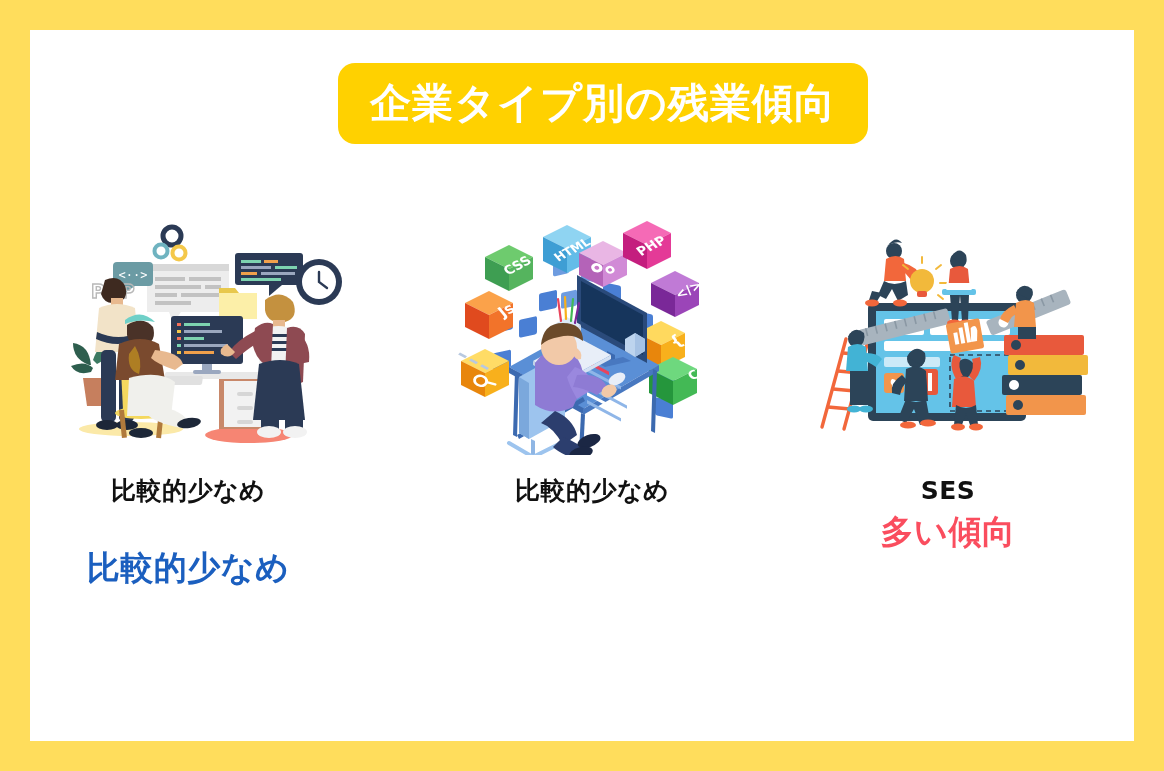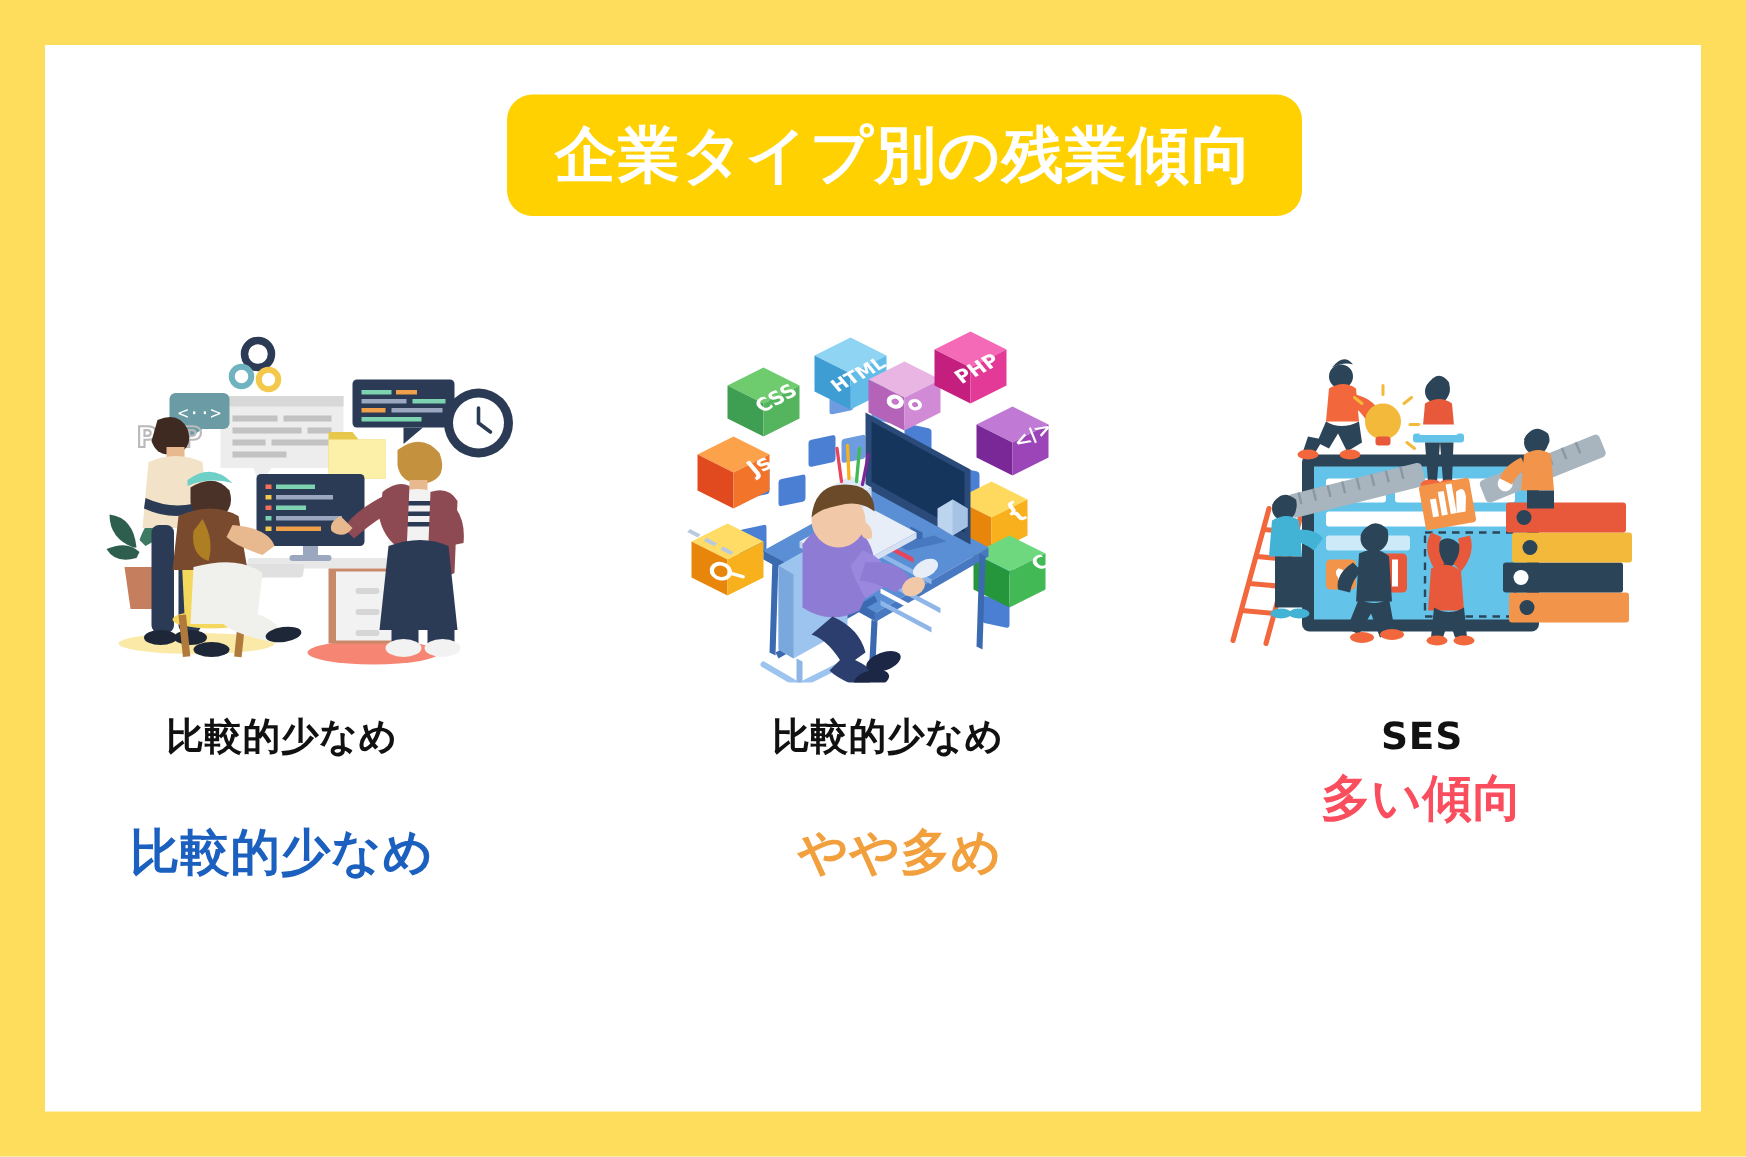--- a/index.html
+++ b/index.html
@@ -412,21 +412,20 @@
             <path d="M84 130 q2 -22 22 -22 q20 0 20 18 q-10 -8 -24 -4 q-12 2 -18 8z" fill="#6B4A2A"></path>
             <path d="M118 132 q8 4 6 12 q-6 2 -8 -6z" fill="#F2C9A8"></path>
 
             <path d="M98 196 q18 8 22 24 l-14 10 q-10 -18 -22 -22z" fill="#2C3E6E"></path>
             <path d="M106 222 q16 6 22 14 l-10 8 q-16 -6 -22 -12z" fill="#2C3E6E"></path>
             <ellipse cx="132" cy="226" rx="12" ry="6" fill="#1B2744" transform="rotate(-20 132 226)"></ellipse>
             <ellipse cx="124" cy="238" rx="12" ry="6" fill="#1B2744" transform="rotate(-14 124 238)"></ellipse>
           </svg>
         </div>
         <div class="cat-label">比較的少なめ</div>
-        <div class="trend-value trend-mid">やや多め</div>
       </div>
 
       <div class="column col-3">
         <div class="illus-box">
           <svg width="280" height="200" viewBox="0 0 280 200" xmlns="http://www.w3.org/2000/svg">
 
             <g stroke="#F2673B" stroke-width="3.4" stroke-linecap="round">
               <line x1="12" y1="192" x2="36" y2="104"></line>
               <line x1="34" y1="194" x2="58" y2="106"></line>
               <line x1="18" y1="172" x2="40" y2="174"></line>

